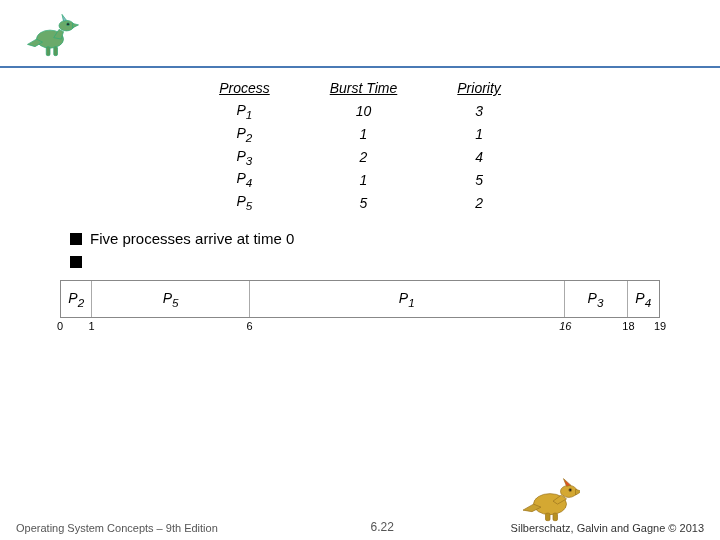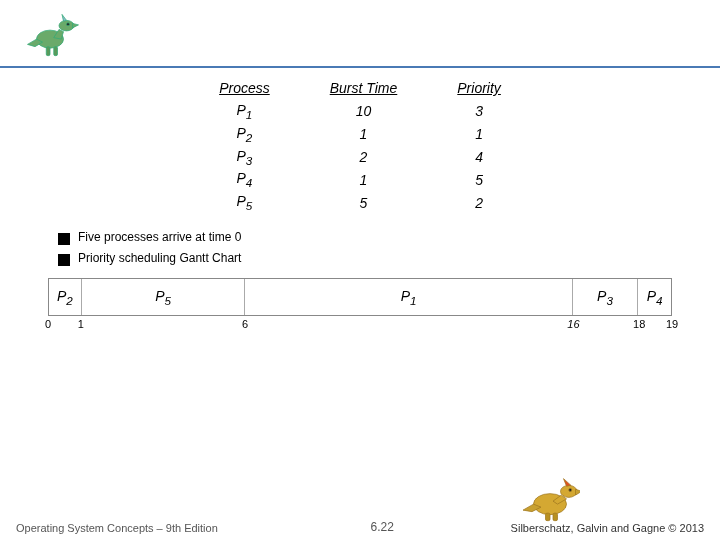--- a/index.html
+++ b/index.html
@@ -29,21 +29,21 @@
       flex-shrink: 0;
     }
     .page-title {
       font-size: 26px;
       font-weight: bold;
       color: #1a1a2e;
     }
 
     
     .content {
-      padding: 0 28px;
+      padding: 0 40px;
     }
 
     
     .process-table {
       margin: 10px auto 16px auto;
       border-collapse: collapse;
       min-width: 340px;
     }
     .process-table th {
       text-decoration: underline;
@@ -62,21 +62,21 @@
 
     
     .bullet-list {
       list-style: none;
       margin: 8px 30px;
     }
     .bullet-list li {
       display: flex;
       align-items: flex-start;
       margin-bottom: 6px;
-      font-size: 12px;
+      font-size: 15px;
     }
     .bullet-square {
       display: inline-block;
       width: 12px;
       height: 12px;
       background: #000;
       margin-right: 8px;
       margin-top: 3px;
       flex-shrink: 0;
     }
@@ -210,21 +210,20 @@
       </tbody>
   </table>
 
   <ul class="bullet-list">
     <li>
       <span class="bullet-square"></span>
       <span>Five processes arrive at time 0</span>
     </li>
     <li>
       <span class="bullet-square"></span>
-      <span>Priority scheduling Gantt Chart</span>
     </li>
   </ul>
 
   <div class="gantt-section">
     <div class="gantt-bar-container" id="gantt-bars">
         <div class="gantt-bar" style="width: 5.26316%; flex-shrink: 0;">
           <i>P<sub>2</sub></i>
         </div>
         <div class="gantt-bar" style="width: 26.3158%; flex-shrink: 0;">
           <i>P<sub>5</sub></i>

